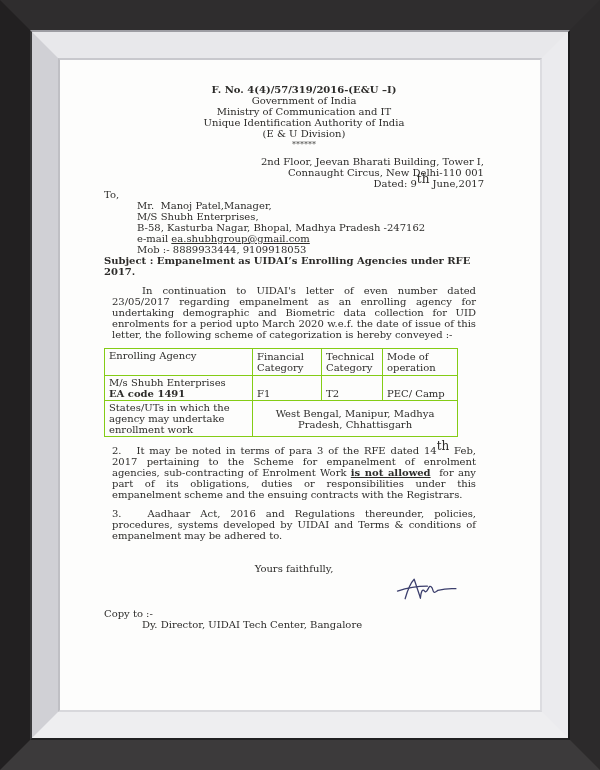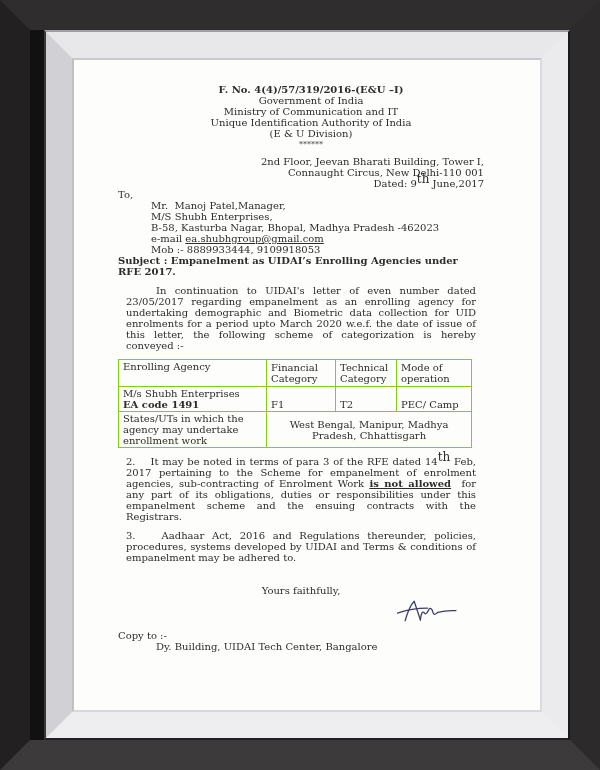--- a/index.html
+++ b/index.html
@@ -2,21 +2,20 @@
 <html><head>
 <meta charset="utf-8">
 <style>
   html, body { margin:0; padding:0; width:600px; height:770px; overflow:hidden; background:#111; }
 
   
   .frame {
     width:600px; height:770px; box-sizing:border-box;
     border:30px solid;
     border-color:#2f2d2e #2c2a2b #3c3a3b #222021;
-    padding-left:14px;
   }
   .lip {
     width:100%; height:100%; box-sizing:border-box;
     border:2px solid;
     border-color:#9d9da3 #1a1a1c #202022 #39393b;
   }
   .mat {
     width:100%; height:100%; box-sizing:border-box;
     border:26px solid;
     border-color:#e8e8eb #ebebee #eeeef0 #d0d0d5;
@@ -111,21 +110,21 @@
         <div>2nd Floor, Jeevan Bharati Building, Tower I,</div>
         <div>Connaught Circus, New Delhi-110 001</div>
         <div><span>Dated: 9</span><sup>th</sup><span>&nbsp;June,2017</span></div>
       </div>
 
       <div class="to-label">To,</div>
 
       <div class="recipient">
         <div>Mr.&nbsp; Manoj Patel,Manager,</div>
         <div>M/S Shubh Enterprises,</div>
-        <div>B-58, Kasturba Nagar, Bhopal, Madhya Pradesh -462023</div>
+        <div>B-58, Kasturba Nagar, Bhopal, Madhya Pradesh -247162</div>
         <div><span>e-mail </span><span class="email-addr">ea.shubhgroup@gmail.com</span></div>
         <div>Mob :- 8889933444, 9109918053</div>
       </div>
 
       <div class="subject b">Subject : Empanelment as UIDAI’s Enrolling Agencies under RFE 2017.</div>
 
       <p class="para p1">In continuation to  UIDAI's letter of even number dated 23/05/2017 regarding empanelment as an enrolling agency for undertaking demographic and Biometric data collection for UID enrolments for a period upto March 2020 w.e.f. the date of issue of this letter, the following scheme of categorization is hereby conveyed  :-</p>
 
       <table class="cat">
         <colgroup>
@@ -166,19 +165,19 @@
       <div class="sigwrap right">
         <svg class="sig" viewBox="0 0 92 34">
           <path d="M16 31 C20 17 25 7 29 3 L38 30"></path>
           <path d="M5 20 C20 15 35 13 48 13"></path>
           <path d="M38 30 C39 20 41 16 44 20 C46 23 48 19 50 15 C52 11 55 14 56 19 C57 24 60 21 63 19 C72 16.5 82 16 89 16.5"></path>
         </svg>
       </div>
 
 
       <div class="copy">Copy to :-</div>
-      <div class="copyto">Dy. Building, UIDAI Tech Center, Bangalore</div>
+      <div class="copyto">Dy. Director, UIDAI Tech Center, Bangalore</div>
 
     </div>
    </div>
   </div>
  </div>
 </div>
 
 </body></html>

